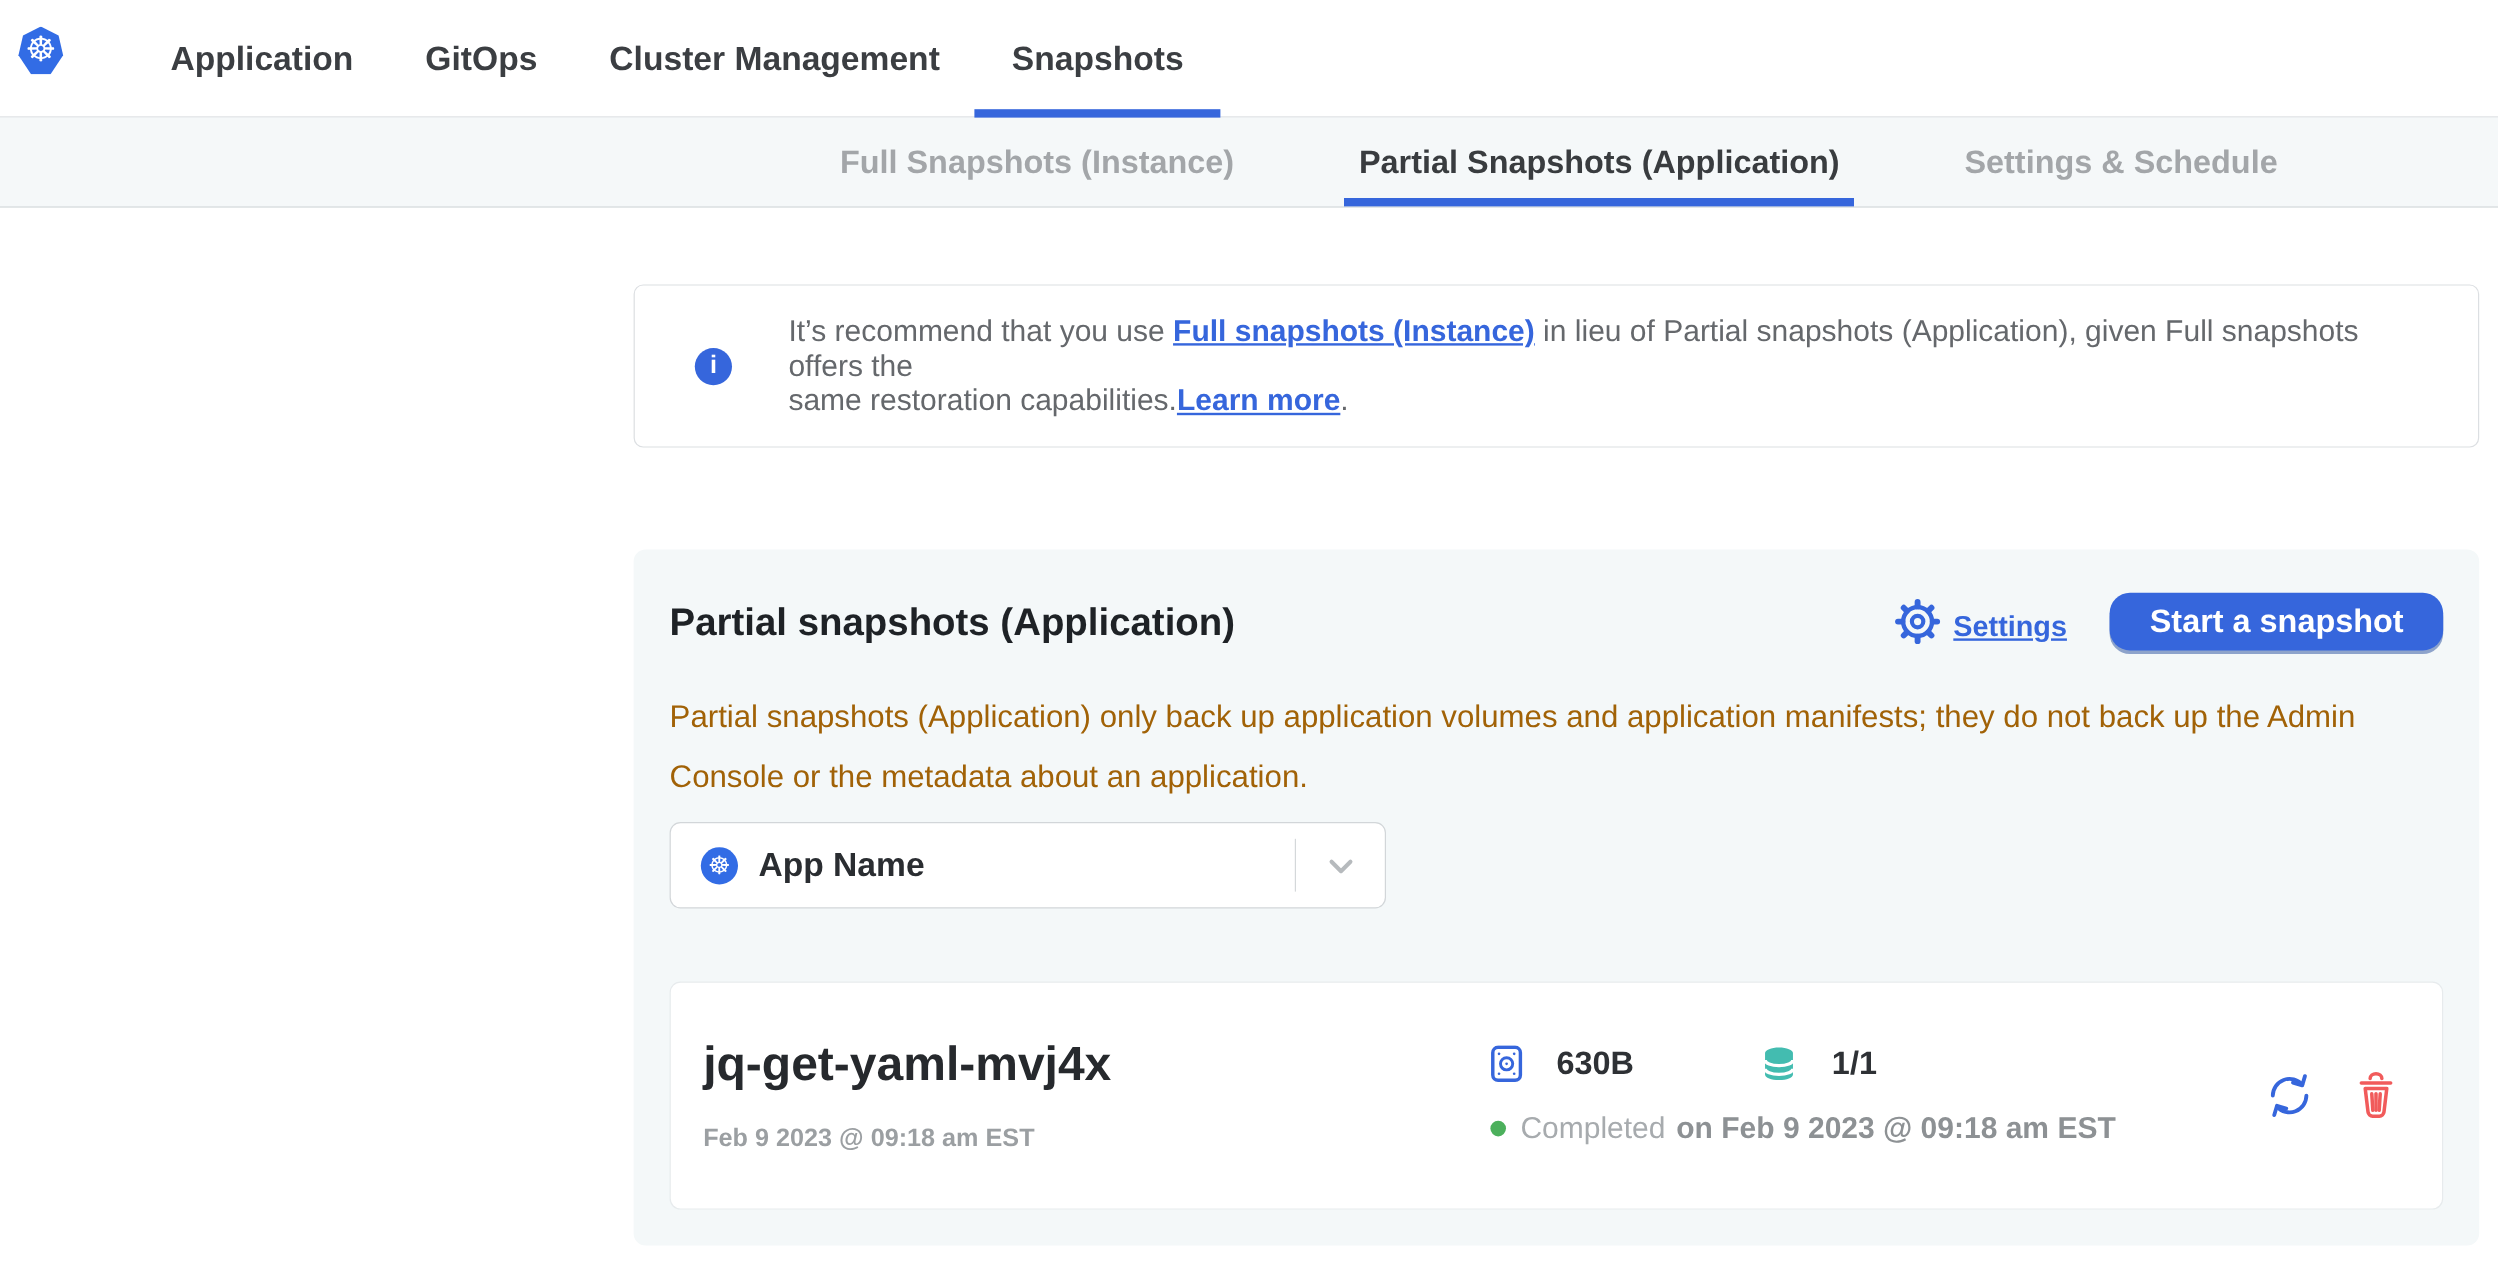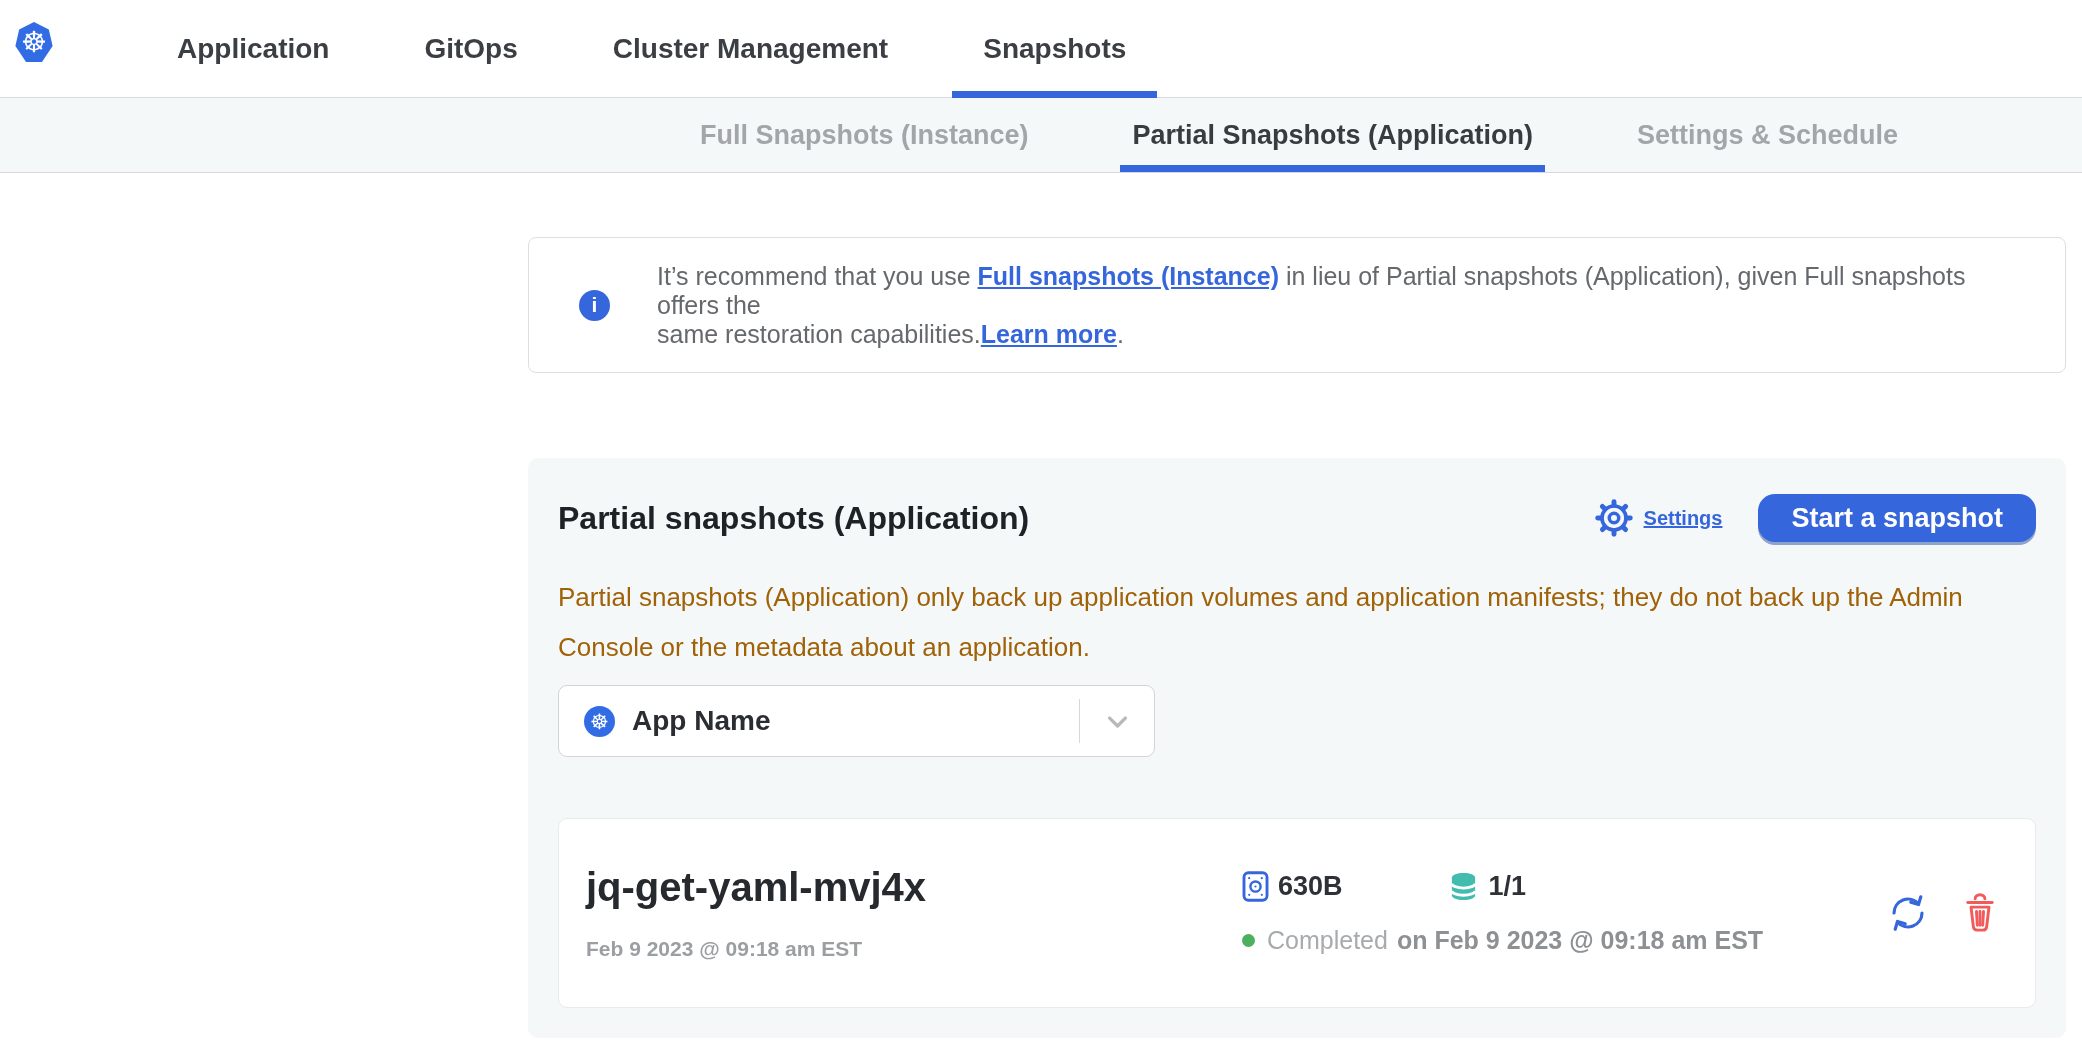--- a/index.html
+++ b/index.html
@@ -17,21 +17,21 @@
   }
   
   .header{height:98px;background:#fff;border-bottom:1px solid #d8dbde;display:flex;align-items:stretch;}
   .logo-hept{
     width:38px;height:40px;margin:22px 0 0 15px;flex:none;
     background:var(--logo-blue);
     clip-path:polygon(50% 0%,89% 19%,99% 60%,71% 100%,29% 100%,1% 60%,11% 19%);
     display:flex;align-items:center;justify-content:center;color:#fff;font-size:29px;line-height:1;
   }
   .mainnav{display:flex;margin-left:89px;gap:60px;}
-  .nav-item{display:flex;align-items:center;font-size:28px;font-weight:700;color:#3b3e42;position:relative;cursor:pointer;text-decoration:none;margin-left:35px;}
+  .nav-item{display:flex;align-items:center;font-size:28px;font-weight:700;color:#3b3e42;position:relative;cursor:pointer;text-decoration:none;}
   .nav-item.active::after{content:"";position:absolute;left:-31px;right:-31px;bottom:-1px;height:7px;background:var(--accent);}
   
   .subnav{height:75px;background:#f5f8f9;border-bottom:1px solid #d5d9db;display:flex;justify-content:center;}
   .subnav-inner{display:flex;position:relative;left:258px;}
   .tab{display:flex;align-items:center;padding:0 52px;font-size:27px;font-weight:700;color:#a3a6a9;position:relative;cursor:pointer;text-decoration:none;}
   .tab.active{color:#393c3f;}
   .tab.active::after{content:"";position:absolute;left:40px;right:40px;bottom:0;height:7px;background:var(--accent);}
   
   .banner{
     margin:64px 0 0 528px;width:1538px;min-height:136px;background:#fff;
@@ -40,21 +40,21 @@
   }
   .info-icon{width:31px;height:31px;border-radius:50%;background:var(--accent);color:#fff;
     display:flex;align-items:center;justify-content:center;font-size:21px;font-weight:700;flex:none;}
   .banner-text{margin-left:47px;font-size:25px;line-height:29px;color:#65686c;}
   .blue-link{color:var(--accent);font-weight:700;text-decoration:underline;cursor:pointer;}
   
   .panel{margin:85px 0 0 528px;width:1538px;height:580px;background:#f4f8f9;border-radius:10px;padding:28px 30px 30px 30px;}
   .panel-header{display:flex;justify-content:space-between;align-items:center;height:64px;}
   .panel-title{font-size:32px;font-weight:700;color:#1e2226;margin:0;}
   .panel-actions{display:flex;align-items:center;}
-  .settings-link{display:flex;align-items:center;gap:11px;color:var(--accent);font-size:20px;font-weight:700;text-decoration:none;cursor:pointer;}
+  .settings-link{display:flex;align-items:flex-end;gap:11px;color:var(--accent);font-size:24px;font-weight:700;text-decoration:none;cursor:pointer;}
   .settings-link .lbl{text-decoration:underline;}
   .start-btn{margin-left:36px;height:48px;padding:0 33px;background:var(--accent);color:#fff;border:none;border-radius:17px;
     font-family:inherit;font-size:27px;font-weight:700;cursor:pointer;box-shadow:0 3px 0 rgba(38,77,158,.5);}
   .desc{margin:22px 0 0;font-size:26px;line-height:50px;color:#a16207;width:1480px;}
   
   .app-select{margin-top:13px;width:597px;height:72px;background:#fff;border:1px solid #d2d6d9;border-radius:9px;
     display:flex;align-items:center;padding-left:25px;cursor:pointer;}
   .k8s-circle{width:31px;height:31px;border-radius:50%;background:var(--logo-blue);color:#fff;flex:none;
     display:flex;align-items:center;justify-content:center;font-size:21px;line-height:1;}
   .app-select .value{margin-left:17px;font-size:28px;font-weight:700;color:#2a2d31;}
@@ -62,21 +62,21 @@
   .vdivider{width:1px;height:44px;background:#d4d8da;}
   .chev{width:74px;display:flex;justify-content:center;align-items:center;color:#b6babd;}
   
   .snapshot-row{margin-top:61px;height:190px;background:#fff;border:1px solid #e7ebed;border-radius:9px;
     display:flex;align-items:center;padding:0 35px 0 27px;}
   .snap-left{width:628px;}
   .snap-name{font-size:40px;font-weight:700;color:#26292d;}
   .snap-date{margin-top:27px;font-size:21px;font-weight:700;color:#9b9fa2;}
   .snap-mid{flex:1;padding-left:28px;}
   .mid-line1{display:flex;align-items:center;font-size:27px;font-weight:700;color:#2e3135;}
-  .metric{display:flex;align-items:center;gap:9px;}
+  .metric{display:flex;align-items:center;gap:28px;}
   .metric + .metric{margin-left:104px;}
   .mid-line2{margin-top:24px;display:flex;align-items:center;font-size:25px;}
   .dot{width:13px;height:13px;border-radius:50%;background:var(--green);margin-right:12px;flex:none;}
   .status{color:#a7abae;}
   .status-detail{margin-left:9px;color:#8d9194;font-weight:700;}
   .snap-actions{display:flex;align-items:center;gap:30px;}
   .icon-btn{background:none;border:none;padding:0;margin:0;cursor:pointer;line-height:0;}
   .restore{color:var(--accent);}
   .trash{color:var(--red);}
   .disk-icon{color:var(--accent);}

